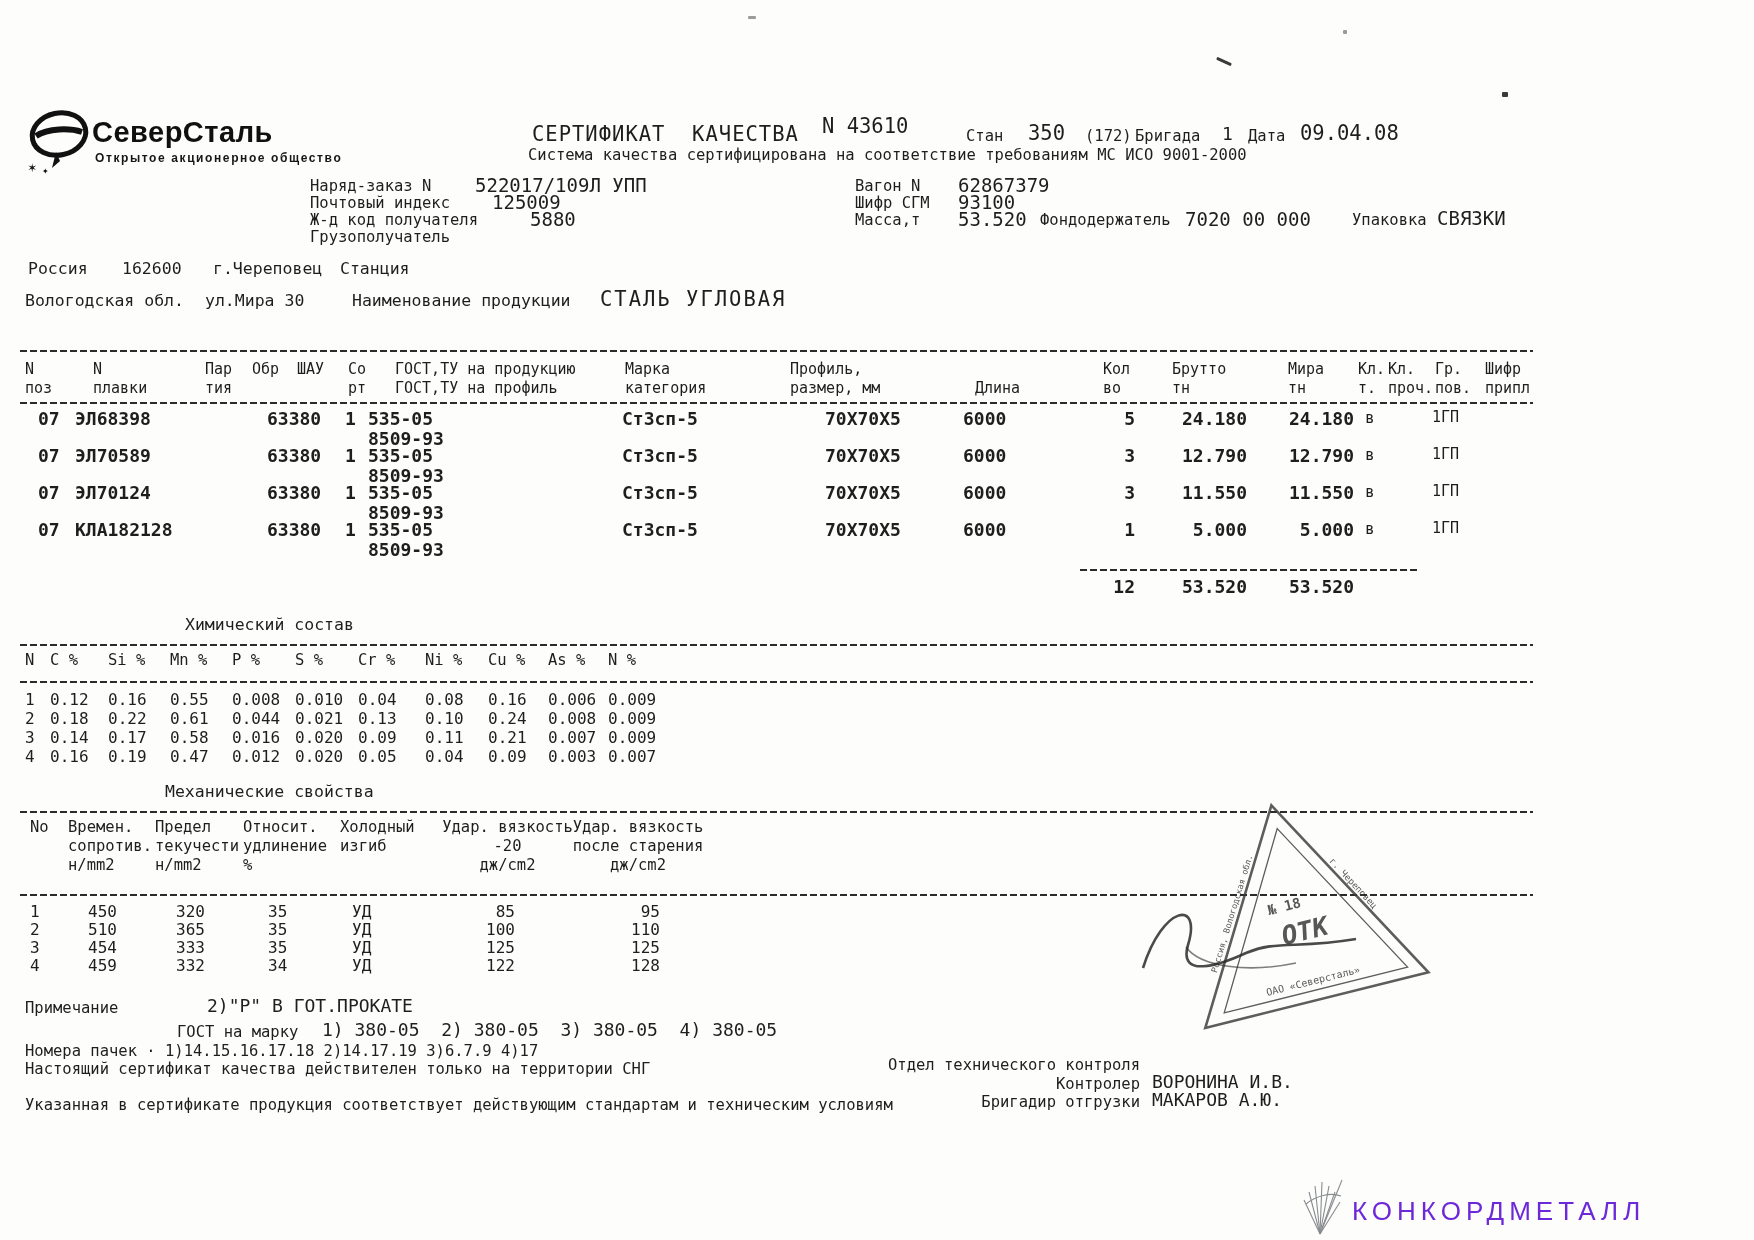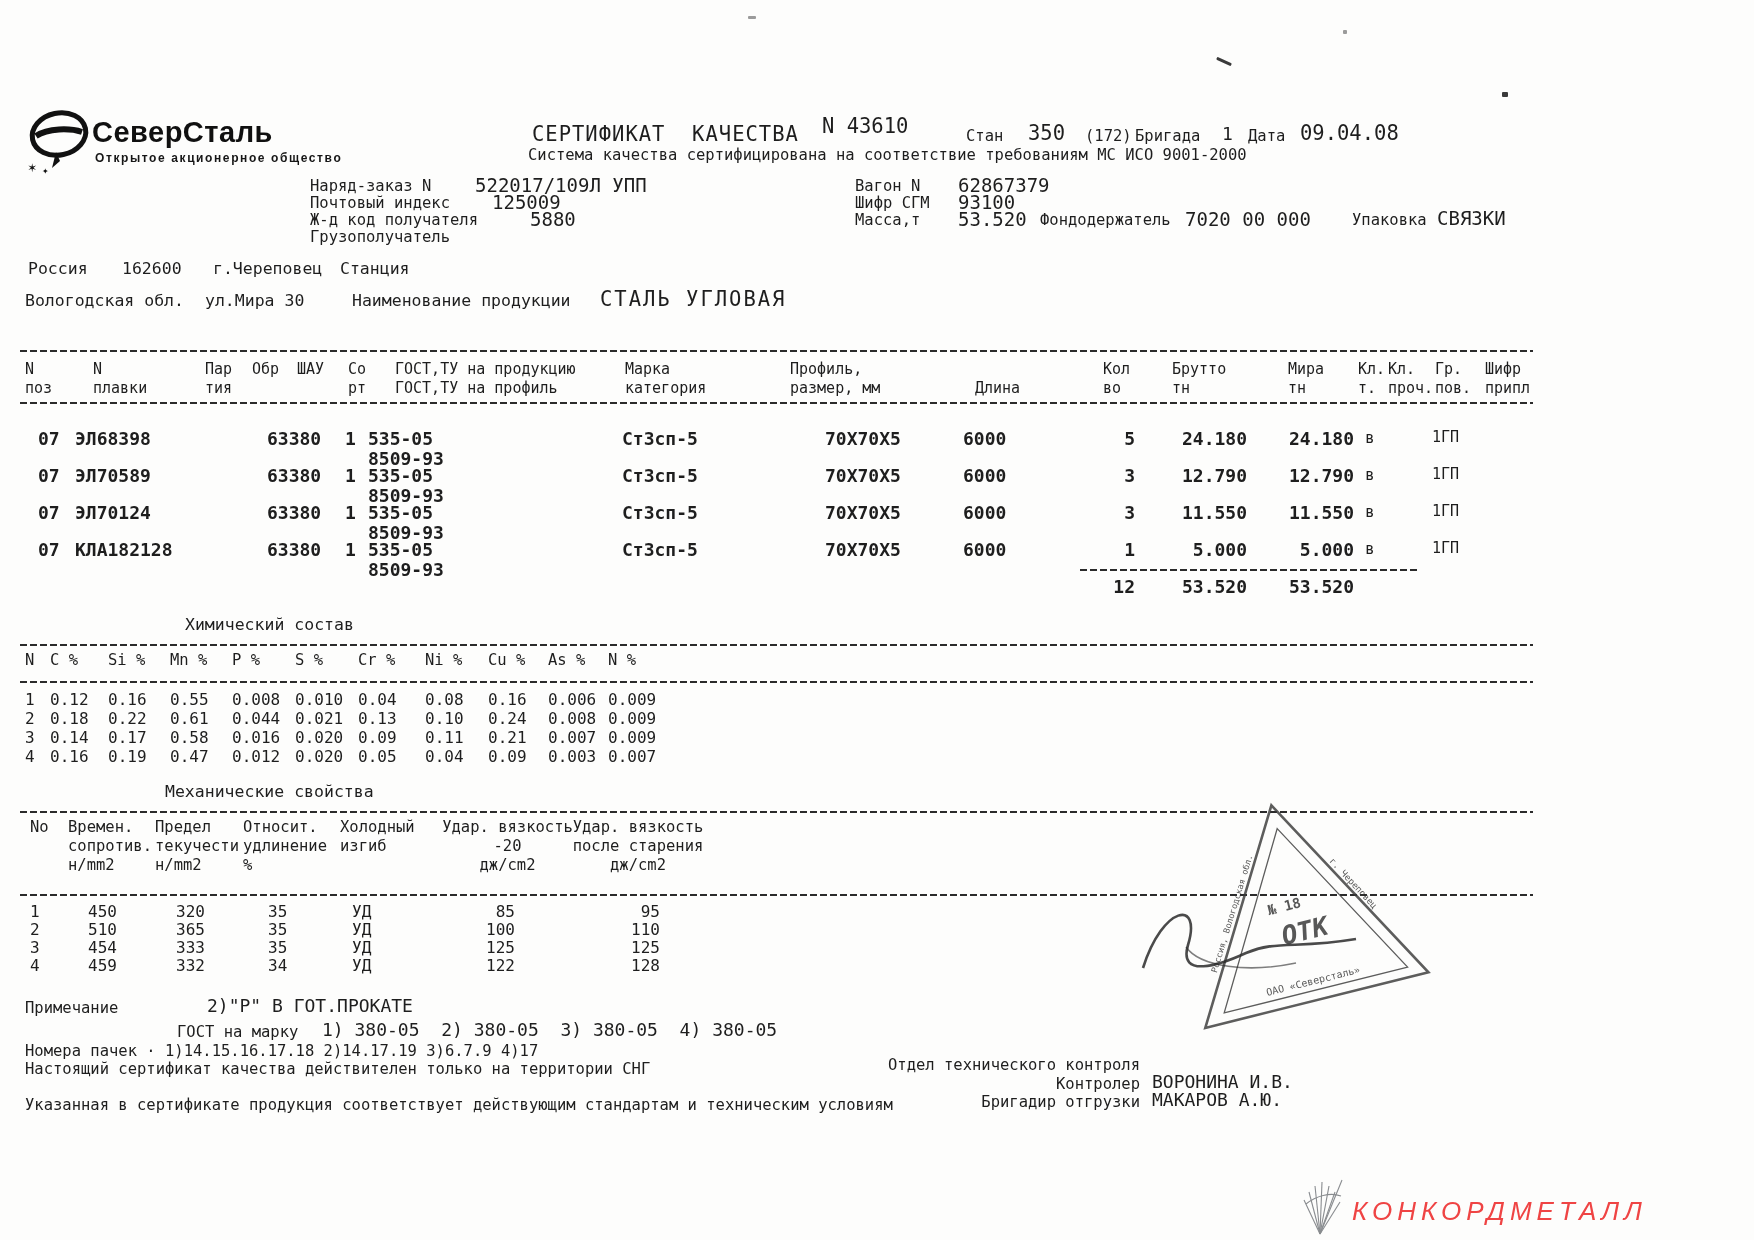--- a/index.html
+++ b/index.html
@@ -17,21 +17,21 @@
          font-weight:bold;font-size:29px;letter-spacing:.5px;color:#101010;}
   .brand-sub{position:absolute;left:95px;top:151px;font-family:"Liberation Sans",sans-serif;
          font-weight:bold;font-size:12px;letter-spacing:1.6px;color:#161616;}
   
   .mh{font-size:15px;}
   .h-pos{left:25px}.h-heat{left:93px}.h-party{left:205px}.h-obr{left:252px}.h-shau{left:297px}
   .h-sort{left:348px}.h-gost{left:395px}.h-mark{left:625px}.h-profile{left:790px}.h-len{left:975px}
   .h-qty{left:1103px}.h-gross{left:1172px}.h-net{left:1288px}.h-klt{left:1358px}
   .h-klp{left:1388px}.h-grp{left:1435px}.h-shifr{left:1485px}
   
-  #main-rows{position:absolute;left:0;top:408px;width:1754px;margin-top:20px;}
+  #main-rows{position:absolute;left:0;top:408px;width:1754px;}
   .mrow{position:relative;height:37px;font-size:18px;font-weight:bold;}
   .mrow span{position:absolute;top:0;white-space:pre;}
   .c-pos{left:38px}.c-heat{left:75px}.c-party{left:267px}.c-sort{left:345px}
   .c-gost{left:368px}.c-gost2{left:368px;top:20px !important}
   .c-mark{left:622px}.c-profile{left:825px}.c-len{left:963px}
   .c-qty{left:1075px;width:60px;text-align:right}
   .c-gross{left:1155px;width:92px;text-align:right}
   .c-net{left:1262px;width:92px;text-align:right}
   .c-kl{left:1365px;font-size:16px;font-weight:normal}
   .c-grp{left:1432px;font-size:15px;font-weight:normal}
@@ -47,21 +47,21 @@
   .mh5{left:440px;width:135px;text-align:center}.mh6{left:558px;width:160px;text-align:center}
   #mech-rows{position:absolute;left:0;top:902px;width:1754px;}
   .mwrow{position:relative;height:18px;font-size:16px;}
   .mwrow span{position:absolute;top:0;white-space:pre;}
   .m0{left:30px}.m1{left:88px}.m2{left:176px}.m3{left:268px}.m4{left:352px}
   .m5{left:445px;width:70px;text-align:right}.m6{left:590px;width:70px;text-align:right}
   
   .sig-label{left:840px;width:300px;text-align:right;}
   .speck{position:absolute;background:#3a3a3a;border-radius:1px;}
   .watermark-text{position:absolute;left:1352px;top:1196px;font-family:"Liberation Sans",sans-serif;
-      font-size:26px;letter-spacing:5px;color:#ef4444;white-space:pre;font-style:italic;}
+      font-size:26px;letter-spacing:5px;color:#6d28d9;white-space:pre;}
 </style>
 </head>
 <body>
 
 <div id="page">
 
   <div class="speck" style="left:1216px;top:60px;width:16px;height:3px;transform:rotate(25deg)"></div>
   <div class="speck" style="left:1502px;top:92px;width:6px;height:5px"></div>
   <div class="speck" style="left:748px;top:16px;width:8px;height:3px;opacity:.5"></div>
   <div class="speck" style="left:1343px;top:30px;width:4px;height:4px;opacity:.5"></div>

